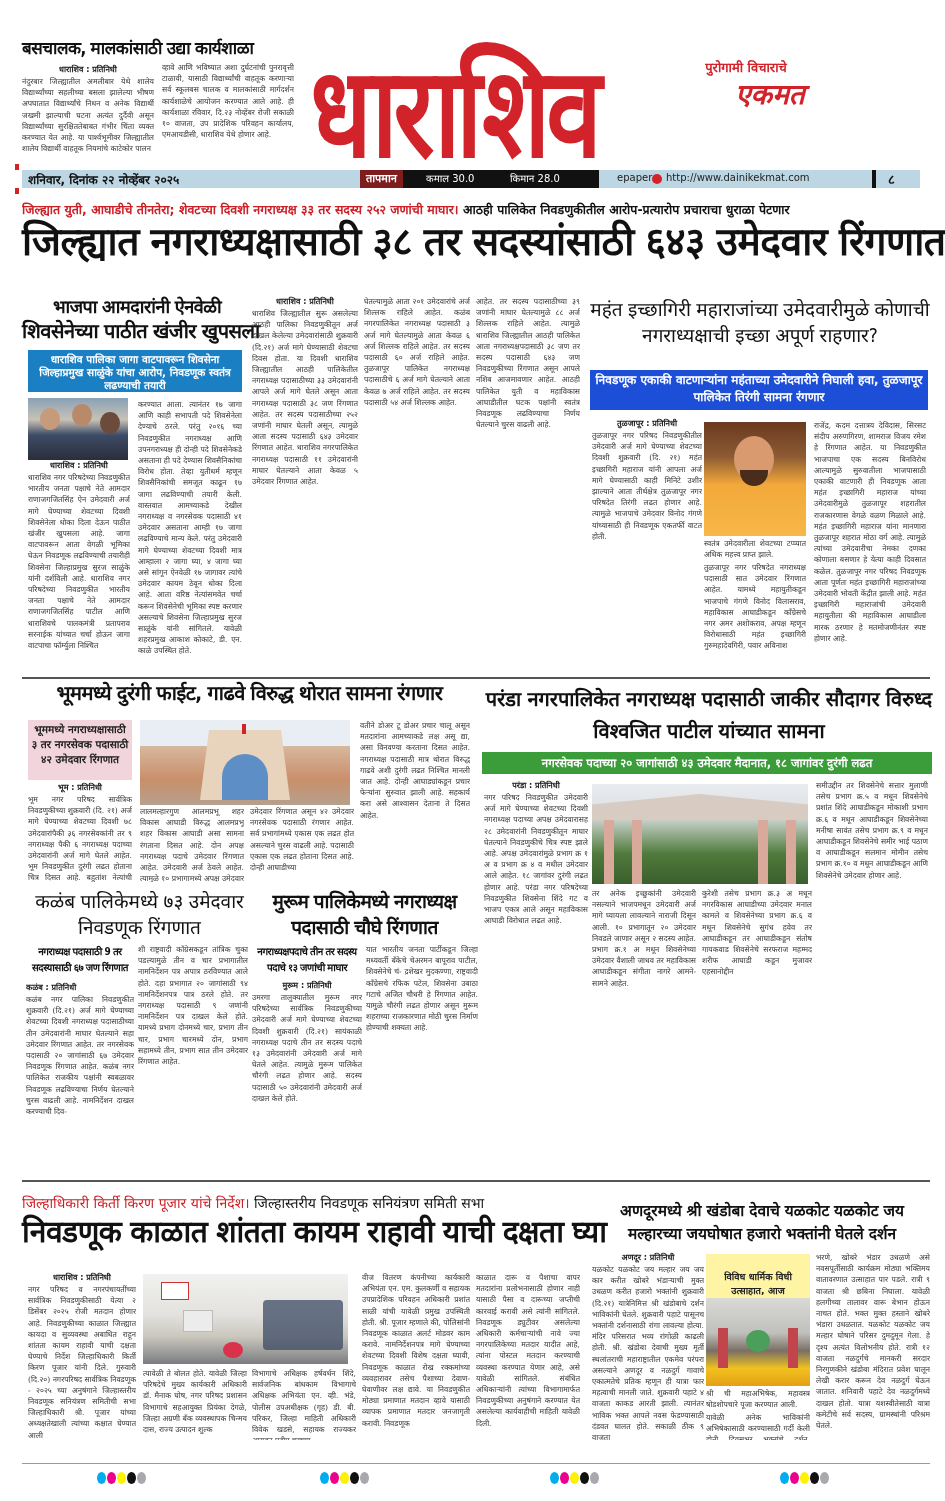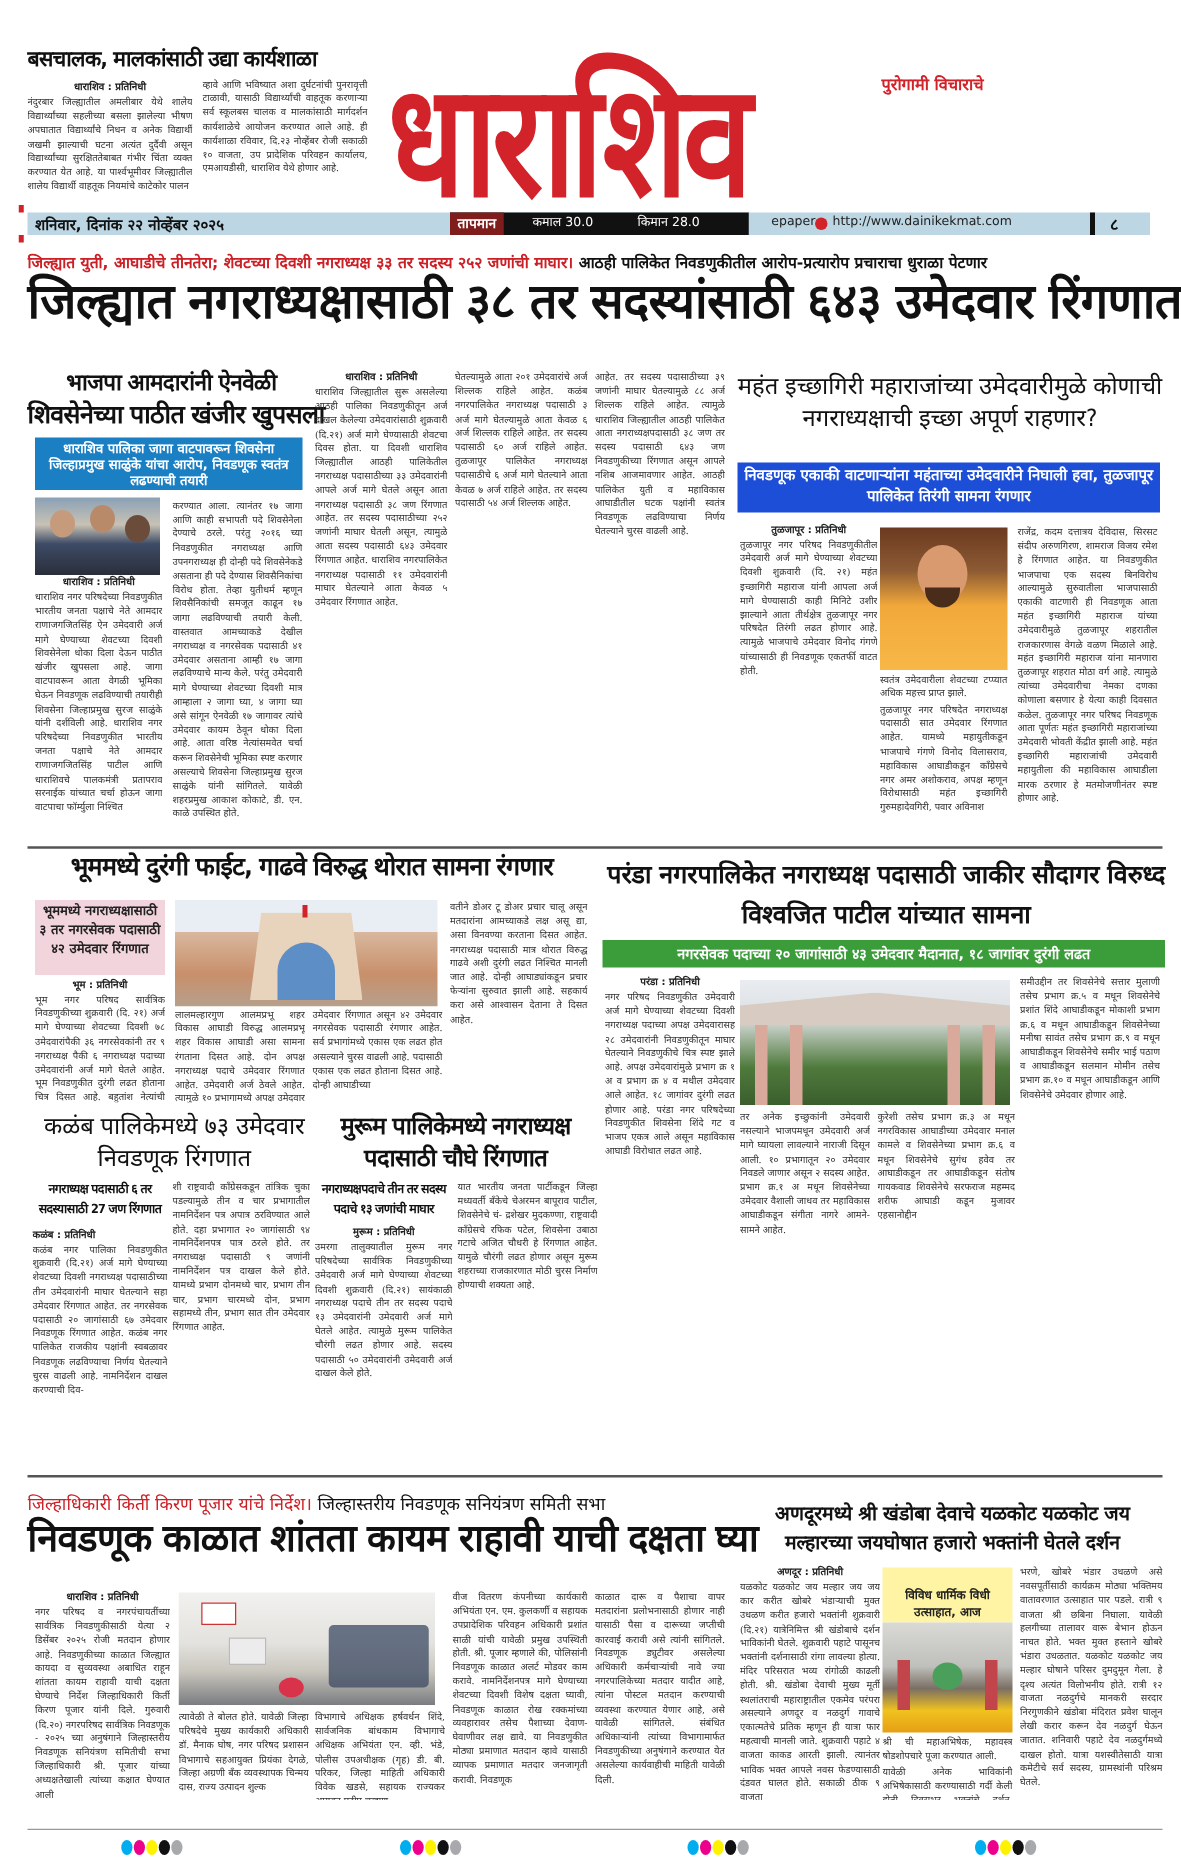--- a/index.html
+++ b/index.html
@@ -22,20 +22,21 @@
   <div class="abs hl" style="left:22px;top:40px;width:280px;font-size:17px;text-align:left">बसचालक, मालकांसाठी उद्या कार्यशाळा</div>
   <div class="col" style="left:22px;top:64px;width:132px;height:96px">
     <span class="byline">धाराशिव : प्रतिनिधी</span>
     <div class="bodytext" style="height:84px">नंदुरबार जिल्ह्यातील अमलीबार येथे शालेय विद्यार्थ्यांच्या सहलीच्या बसला झालेल्या भीषण अपघातात विद्यार्थ्यांचे निधन व अनेक विद्यार्थी जखमी झाल्याची घटना अत्यंत दुर्दैवी असून विद्यार्थ्यांच्या सुरक्षिततेबाबत गंभीर चिंता व्यक्त करण्यात येत आहे. या पार्श्वभूमीवर जिल्ह्यातील शालेय विद्यार्थी वाहतूक नियमांचे काटेकोर पालन</div>
   </div>
   <div class="col bodytext" style="left:162px;top:62px;width:132px;height:98px">व्हावे आणि भविष्यात अशा दुर्घटनांची पुनरावृत्ती टाळावी, यासाठी विद्यार्थ्यांची वाहतूक करणाऱ्या सर्व स्कूलबस चालक व मालकांसाठी मार्गदर्शन कार्यशाळेचे आयोजन करण्यात आले आहे. ही कार्यशाळा रविवार, दि.२३ नोव्हेंबर रोजी सकाळी १० वाजता, उप प्रादेशिक परिवहन कार्यालय, एमआयडीसी, धाराशिव येथे होणार आहे.</div>
 
   <div class="abs" style="left:304px;top:26px;width:300px;font-family:'DejaVu Sans Condensed','DejaVu Sans',sans-serif;font-weight:bold;font-size:100px;line-height:140px;color:#d2232a;letter-spacing:-4px;text-align:center;transform:scaleY(1.25);transform-origin:top">धाराशिव</div>
 
   <div class="abs" style="left:666px;top:58px;width:160px;font-weight:bold;font-size:13px;color:#d2232a;text-align:center">पुरोगामी विचाराचे</div>
+  <div class="abs" style="left:690px;top:74px;width:160px;font-weight:bold;font-style:italic;font-size:28px;color:#d2232a;text-align:center">एकमत</div>
 
 
   <div class="abs" style="left:15px;top:164px;width:4px;height:6px;background:#d2232a"></div>
   <div class="abs" style="left:15px;top:188px;width:4px;height:6px;background:#d2232a"></div>
   <div class="abs" style="left:22px;top:170px;width:898px;height:18px;background:#bcd6e3">
     <span class="abs" style="left:6px;top:1px;font-size:12px;font-weight:bold;color:#111">शनिवार, दिनांक २२ नोव्हेंबर २०२५</span>
     <div class="abs" style="left:338px;top:0;width:239px;height:18px;background:#111">
       <span class="abs" style="left:0;top:0;height:18px;padding:0 6px;background:#7f1d1d;color:#fff;font-weight:bold;font-size:11px;line-height:18px">तापमान</span>
       <span class="abs" style="left:66px;top:0;color:#fff;font-size:10px;line-height:18px">कमाल 30.0</span>
       <span class="abs" style="left:150px;top:0;color:#fff;font-size:10px;line-height:18px">किमान 28.0</span>
@@ -100,21 +101,21 @@
 <div class="photo" style="left:140px;top:720px;width:210px;height:85px;background:linear-gradient(180deg,#e8eef3 0%,#e8eef3 30%,#d8b89e 30%,#c98f6b 70%,#b6a08c 100%)">
   <div class="abs" style="left:60px;top:10px;width:90px;height:70px;background:#e8d3bd;clip-path:polygon(10% 0,90% 0,100% 100%,0 100%)"></div>
   <div class="abs" style="left:82px;top:34px;width:46px;height:46px;border-radius:23px 23px 0 0;background:#5d8fc6"></div>
   <div class="abs" style="left:102px;top:4px;width:4px;height:10px;background:#d2232a"></div>
 </div>
 <div class="col bodytext" style="left:140px;top:806px;width:104px;height:76px">लालमल्हारगुण आलमप्रभू शहर विकास आघाडी विरुद्ध आलमप्रभू शहर विकास आघाडी असा सामना रंगताना दिसत आहे. दोन अपक्ष नगराध्यक्ष पदाचे उमेदवार रिंगणात आहेत. उमेदवारी अर्ज ठेवले आहेत. त्यामुळे १० प्रभागामध्ये अपक्ष उमेदवार राहणार आहेत. नगराध्यक्ष पदासाठी तीन</div>
 <div class="col bodytext" style="left:250px;top:806px;width:104px;height:76px">उमेदवार रिंगणात असून ४२ उमेदवार नगरसेवक पदासाठी रंगणार आहेत. सर्व प्रभागांमध्ये एकास एक लढत होत असल्याने चुरस वाढली आहे. पदासाठी एकास एक लढत होताना दिसत आहे. दोन्ही आघाडीच्या</div>
 <div class="col bodytext" style="left:360px;top:720px;width:110px;height:162px">वतीने डोअर टू डोअर प्रचार चालू असून मतदारांना आमच्याकडे लक्ष असू द्या, असा विनवण्या करताना दिसत आहेत. नगराध्यक्ष पदासाठी मात्र थोरात विरुद्ध गाढवे अशी दुरंगी लढत निश्चित मानली जात आहे. दोन्ही आघाड्यांकडून प्रचार फेऱ्यांना सुरुवात झाली आहे. सहकार्य करा असे आश्वासन देताना ते दिसत आहेत.</div>
 
 <div class="abs" style="left:22px;top:888px;width:235px;font-family:'DejaVu Sans Condensed','DejaVu Sans',sans-serif;font-size:19px;line-height:26px;text-align:center;color:#111">कळंब पालिकेमध्ये ७३ उमेदवार निवडणूक रिंगणात</div>
-<div class="abs hl" style="left:26px;top:944px;width:108px;font-size:10px;line-height:16px;text-align:center">नगराध्यक्ष पदासाठी ६ तर सदस्यासाठी 27 जण रिंगणात</div>
+<div class="abs hl" style="left:26px;top:944px;width:108px;font-size:10px;line-height:16px;text-align:center">नगराध्यक्ष पदासाठी 9 तर सदस्यासाठी ६७ जण रिंगणात</div>
 <div class="col" style="left:26px;top:982px;width:108px;height:194px">
   <span class="byline" style="text-align:left">कळंब : प्रतिनिधी</span>
   <div class="bodytext" style="height:182px">कळंब नगर पालिका निवडणुकीत शुक्रवारी (दि.२१) अर्ज मागे घेण्याच्या शेवटच्या दिवशी नगराध्यक्ष पदासाठीच्या तीन उमेदवारांनी माघार घेतल्याने सहा उमेदवार रिंगणात आहेत. तर नगरसेवक पदासाठी २० जागांसाठी ६७ उमेदवार निवडणूक रिंगणात आहेत. कळंब नगर पालिकेत राजकीय पक्षांनी स्वबळावर निवडणूक लढविण्याचा निर्णय घेतल्याने चुरस वाढली आहे. नामनिर्देशन दाखल करण्याची दिव-</div>
 </div>
 <div class="col bodytext" style="left:138px;top:944px;width:110px;height:232px">शी राष्ट्रवादी काँग्रेसकडून तांत्रिक चुका पडल्यामुळे तीन व चार प्रभागातील नामनिर्देशन पत्र अपात्र ठरविण्यात आले होते. दहा प्रभागात २० जागांसाठी ९४ नामनिर्देशनपत्र पात्र ठरले होते. तर नगराध्यक्ष पदासाठी ९ जणांनी नामनिर्देशन पत्र दाखल केले होते. यामध्ये प्रभाग दोनमध्ये चार, प्रभाग तीन चार, प्रभाग चारमध्ये दोन, प्रभाग सहामध्ये तीन, प्रभाग सात तीन उमेदवार रिंगणात आहेत.</div>
 
 <div class="abs hl" style="left:252px;top:888px;width:225px;font-size:19px;line-height:26px;text-align:center">मुरूम पालिकेमध्ये नगराध्यक्ष पदासाठी चौघे रिंगणात</div>
 <div class="abs hl" style="left:252px;top:944px;width:110px;font-size:10px;line-height:16px;text-align:center">नगराध्यक्षपदाचे तीन तर सदस्य पदाचे १३ जणांची माघार</div>
 <div class="col" style="left:252px;top:980px;width:110px;height:196px">
   <span class="byline">मुरूम : प्रतिनिधी</span>

